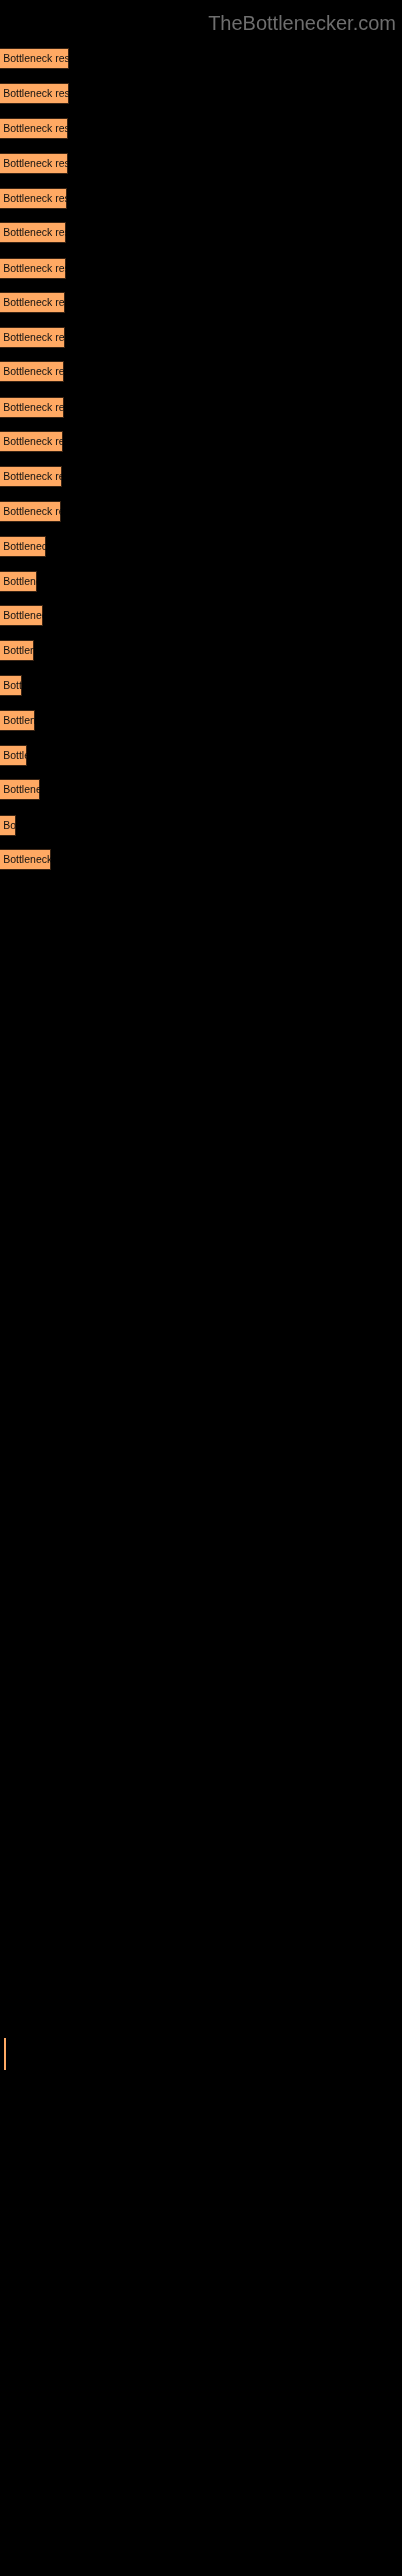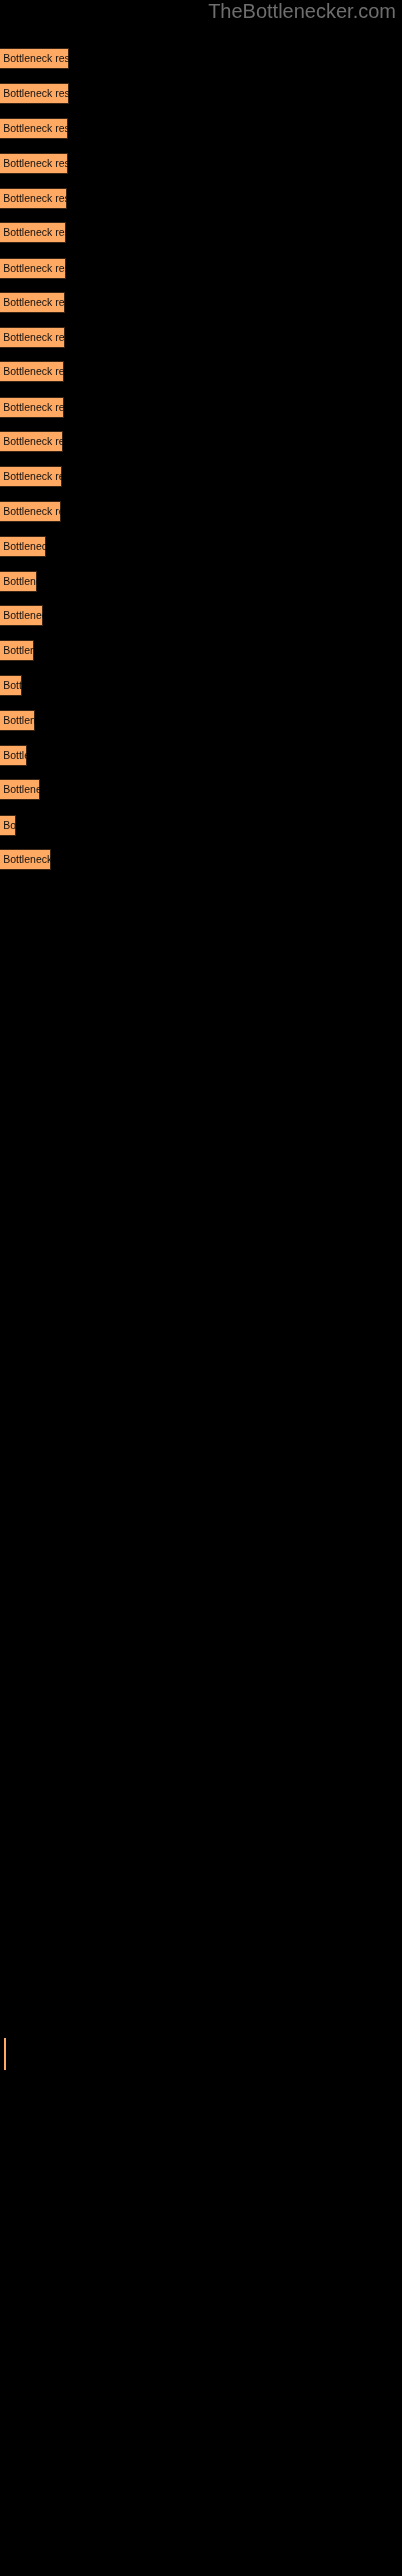--- a/index.html
+++ b/index.html
@@ -11,21 +11,21 @@
     overflow: hidden;
   }
   #chart-root {
     position: relative;
     width: 403px;
     height: 2576px;
     background: #000000;
   }
   #watermark {
     position: absolute;
-    top: 0px;
+    top: 12px;
     left: 0px;
     width: 396px;
     text-align: right;
     font-size: 20px;
     line-height: 22.5px;
     color: #6e6e6e;
     font-family: "Liberation Sans", sans-serif;
     letter-spacing: 0px;
     white-space: nowrap;
     user-select: none;

